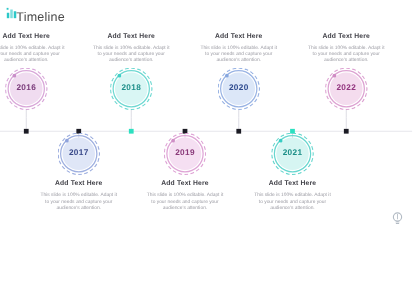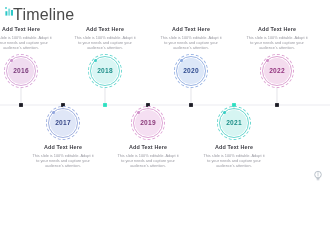--- a/index.html
+++ b/index.html
@@ -27,21 +27,21 @@
     position: absolute;
     left: 5px;
     top: 2px;
     width: 9px;
     height: 9px;
   }
   #page-title {
     position: absolute;
     left: 13px;
     top: 8px;
-    font-size: 16px;
+    font-size: 10px;
     font-weight: 400;
     color: #4a4a4a;
     letter-spacing: 0.2px;
     line-height: 13px;
     white-space: nowrap;
   }
 
   
   #timeline {
     position: absolute;

